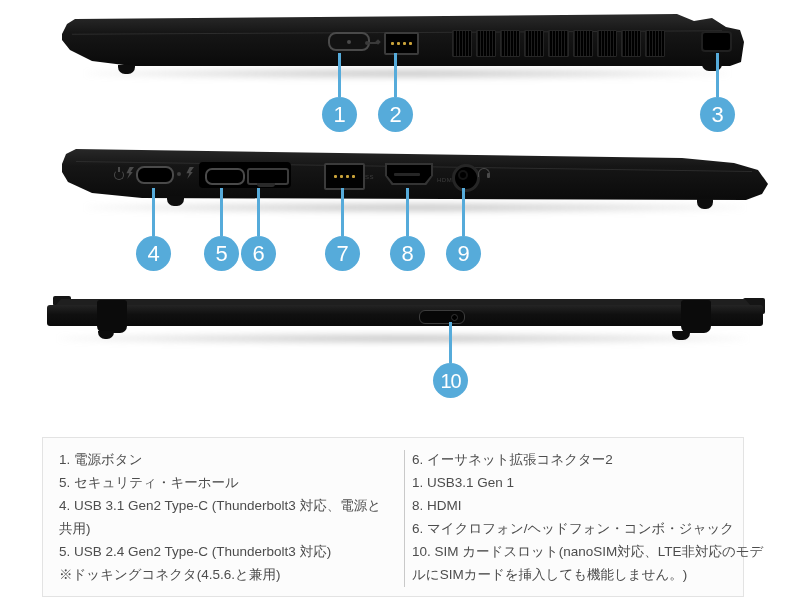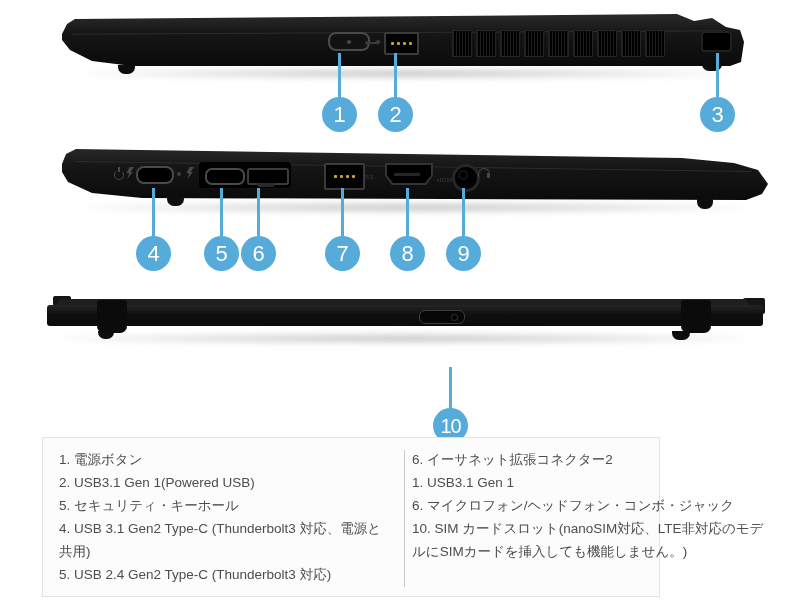--- a/index.html
+++ b/index.html
@@ -75,24 +75,24 @@
   
   .callout{position:absolute;width:35px;}
   .callout .leader{position:absolute;bottom:35px;left:16px;width:2.5px;background:#56abda;}
   .bubble{width:35px;height:35px;border-radius:50%;background:#56abda;color:#fff;
           display:flex;align-items:center;justify-content:center;
           font-size:22px;font-weight:400;line-height:1;}
   .r1 .leader{height:44px;} .r2 .leader{height:48px;} .r3 .leader{height:41px;}
   #c1{left:322px;top:97px;} #c2{left:378px;top:97px;} #c3{left:700px;top:97px;}
   #c4{left:136px;top:236px;} #c5{left:204px;top:236px;} #c6{left:241px;top:236px;}
   #c7{left:325px;top:236px;} #c8{left:390px;top:236px;} #c9{left:446px;top:236px;}
-  #c10{left:433px;top:363px;} #c10 .bubble{font-size:20px;letter-spacing:-1px;margin-top:45px;}
-
-  
-  .legend{position:absolute;left:42px;top:437px;width:618px;height:160px;
+  #c10{left:433px;top:363px;} #c10 .bubble{font-size:20px;letter-spacing:-1px;}
+
+  
+  .legend{position:absolute;left:42px;top:437px;width:702px;height:160px;
           background:#fcfcfc;border:1px solid #e3e3e3;box-sizing:border-box;}
   .legend-col{position:absolute;top:10px;color:#4d4d4d;font-size:13.5px;line-height:23px;}
   .legend-col.left{left:16px;width:330px;}
   .legend-col.right{left:369px;width:352px;}
   .legend-divider{position:absolute;left:361px;top:12px;width:1px;height:137px;background:#c9c9c9;}
   .legend-line{white-space:normal;}
 </style>
 </head>
 <body>
 
@@ -215,26 +215,27 @@
   </div>
   <div id="c10" class="callout r3">
     <div class="leader"></div>
     <div class="bubble">10</div>
   </div>
 
   <div class="legend">
     <div class="legend-divider"></div>
     <div class="legend-col left">
       <div class="legend-line">1. 電源ボタン</div>
-      <div class="legend-line">2. USB3.1 Gen 1(Powered USB)</div>
       <div class="legend-line">5. セキュリティ・キーホール</div>
       <div class="legend-line">4. USB 3.1 Gen2 Type-C (Thunderbolt3 対応、電源と共用)</div>
       <div class="legend-line">5. USB 2.4 Gen2 Type-C (Thunderbolt3 対応)</div>
+      <div class="legend-line">※ドッキングコネクタ(4.5.6.と兼用)</div>
     </div>
     <div class="legend-col right">
       <div class="legend-line">6. イーサネット拡張コネクター2</div>
       <div class="legend-line">1. USB3.1 Gen 1</div>
+      <div class="legend-line">8. HDMI</div>
       <div class="legend-line">6. マイクロフォン/ヘッドフォン・コンボ・ジャック</div>
       <div class="legend-line">10. SIM カードスロット(nanoSIM対応、LTE非対応のモデルにSIMカードを挿入しても機能しません。)</div>
     </div>
   </div>
 
 </div>
 
 </body></html>

